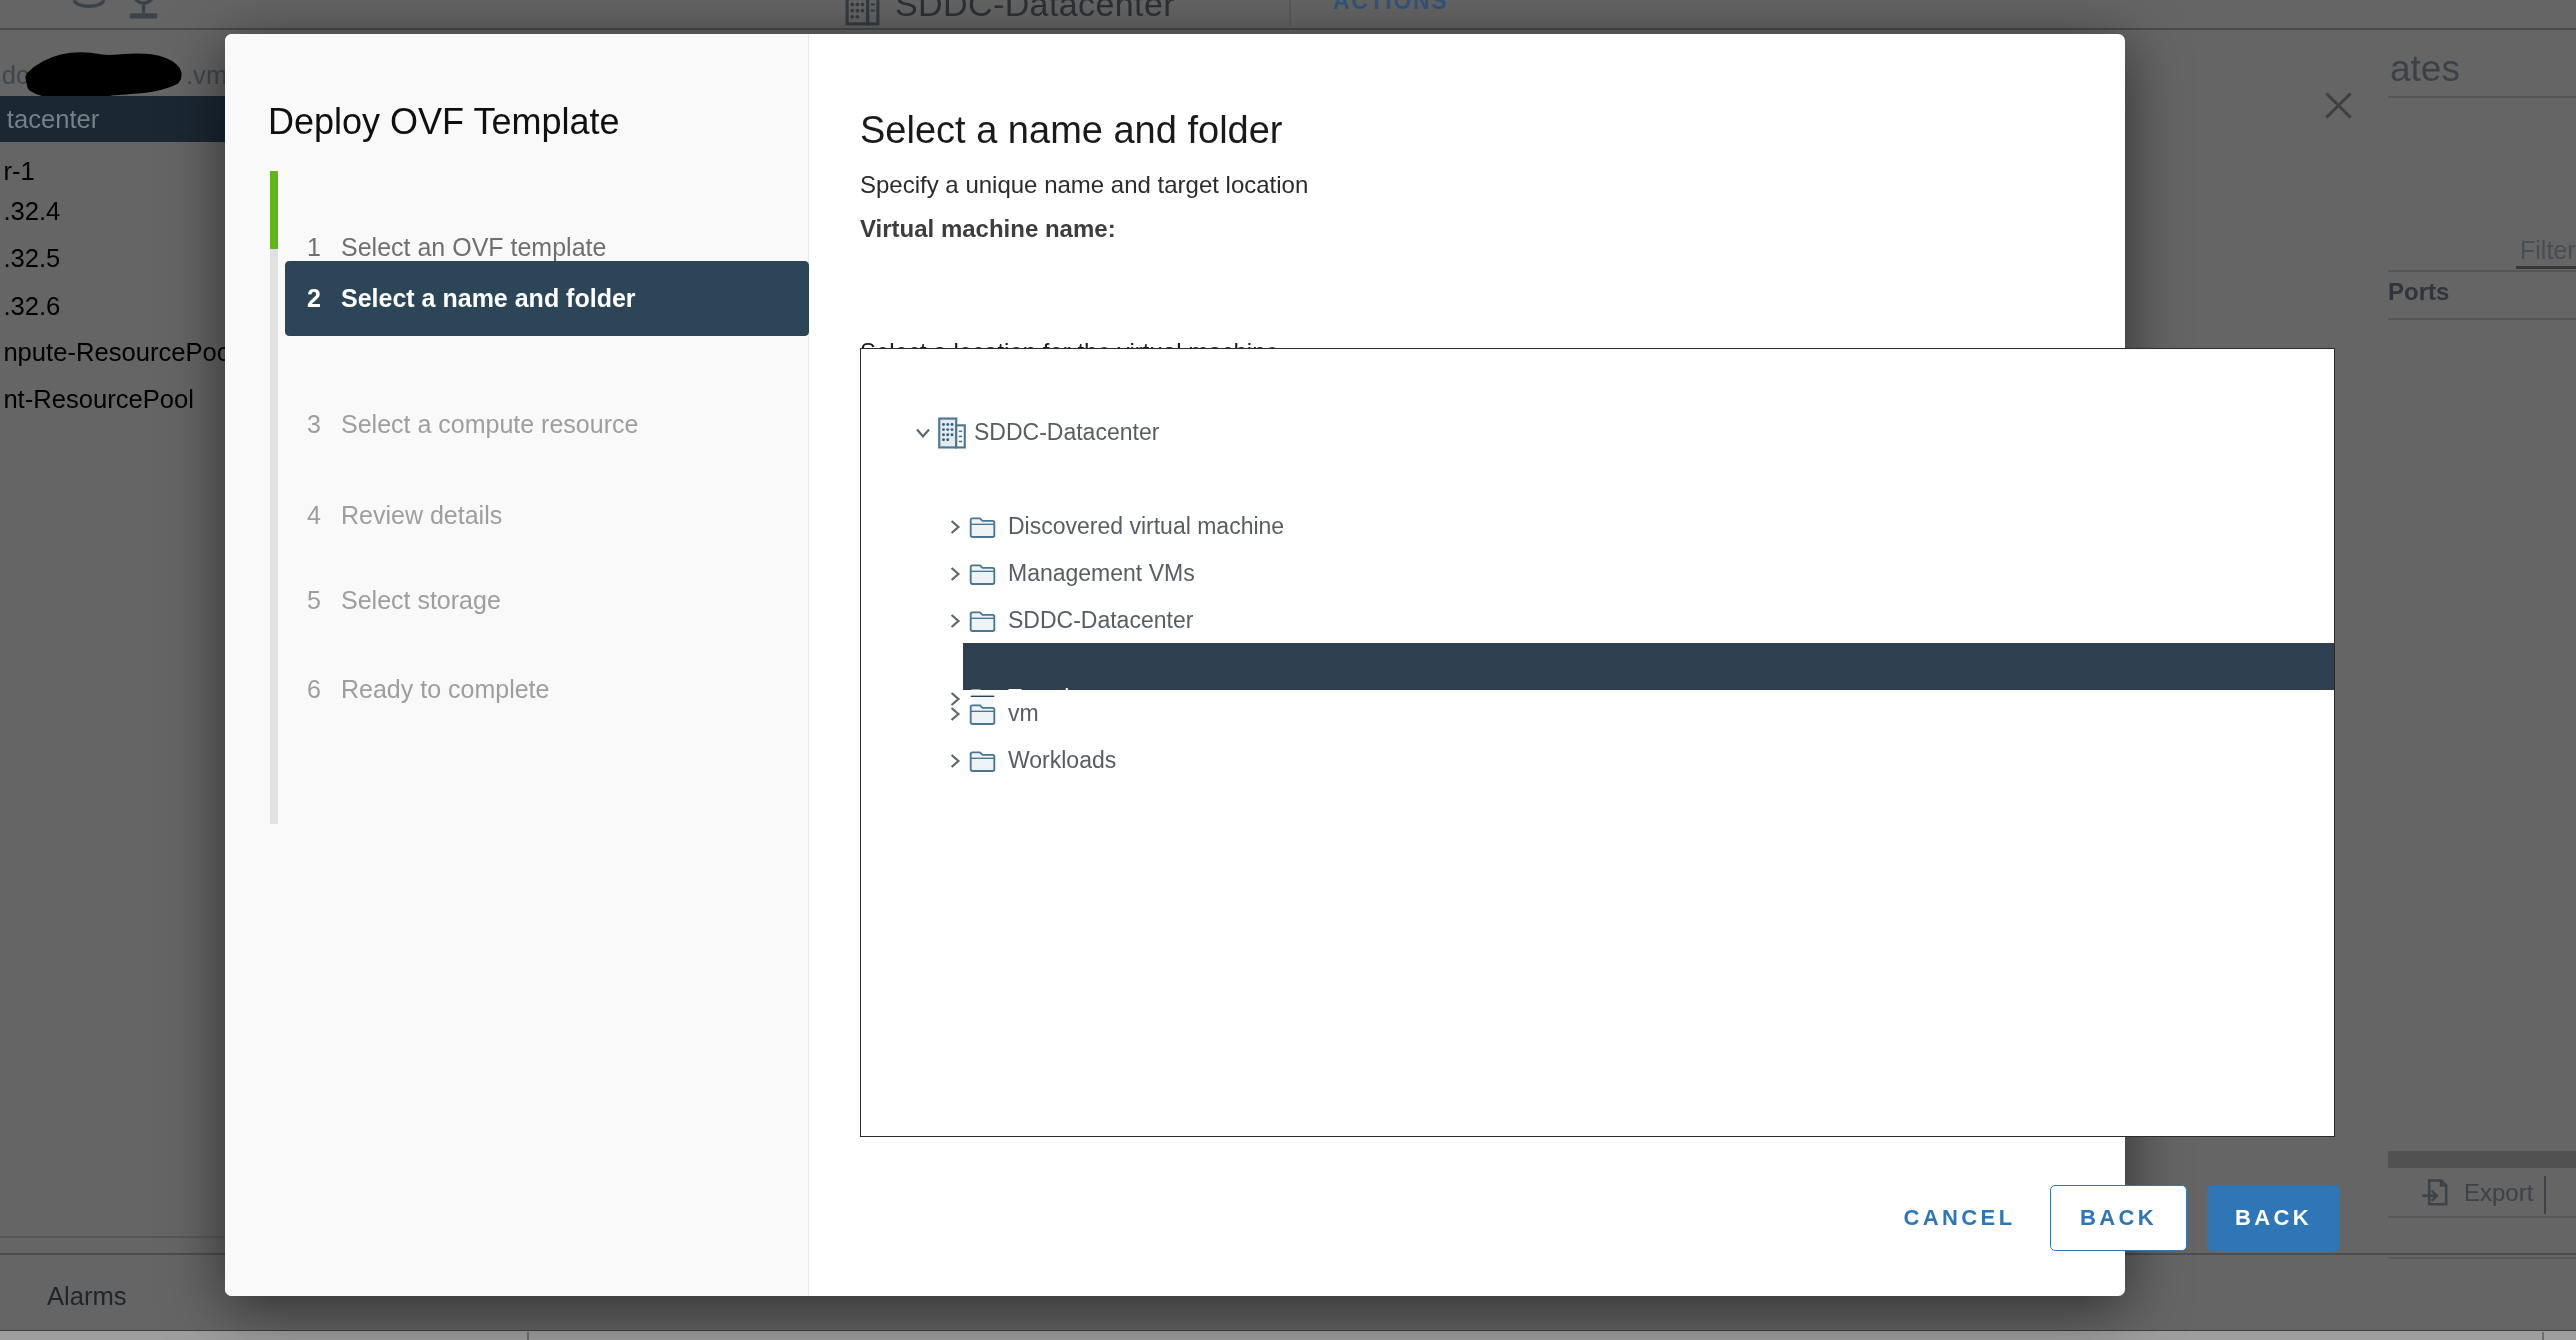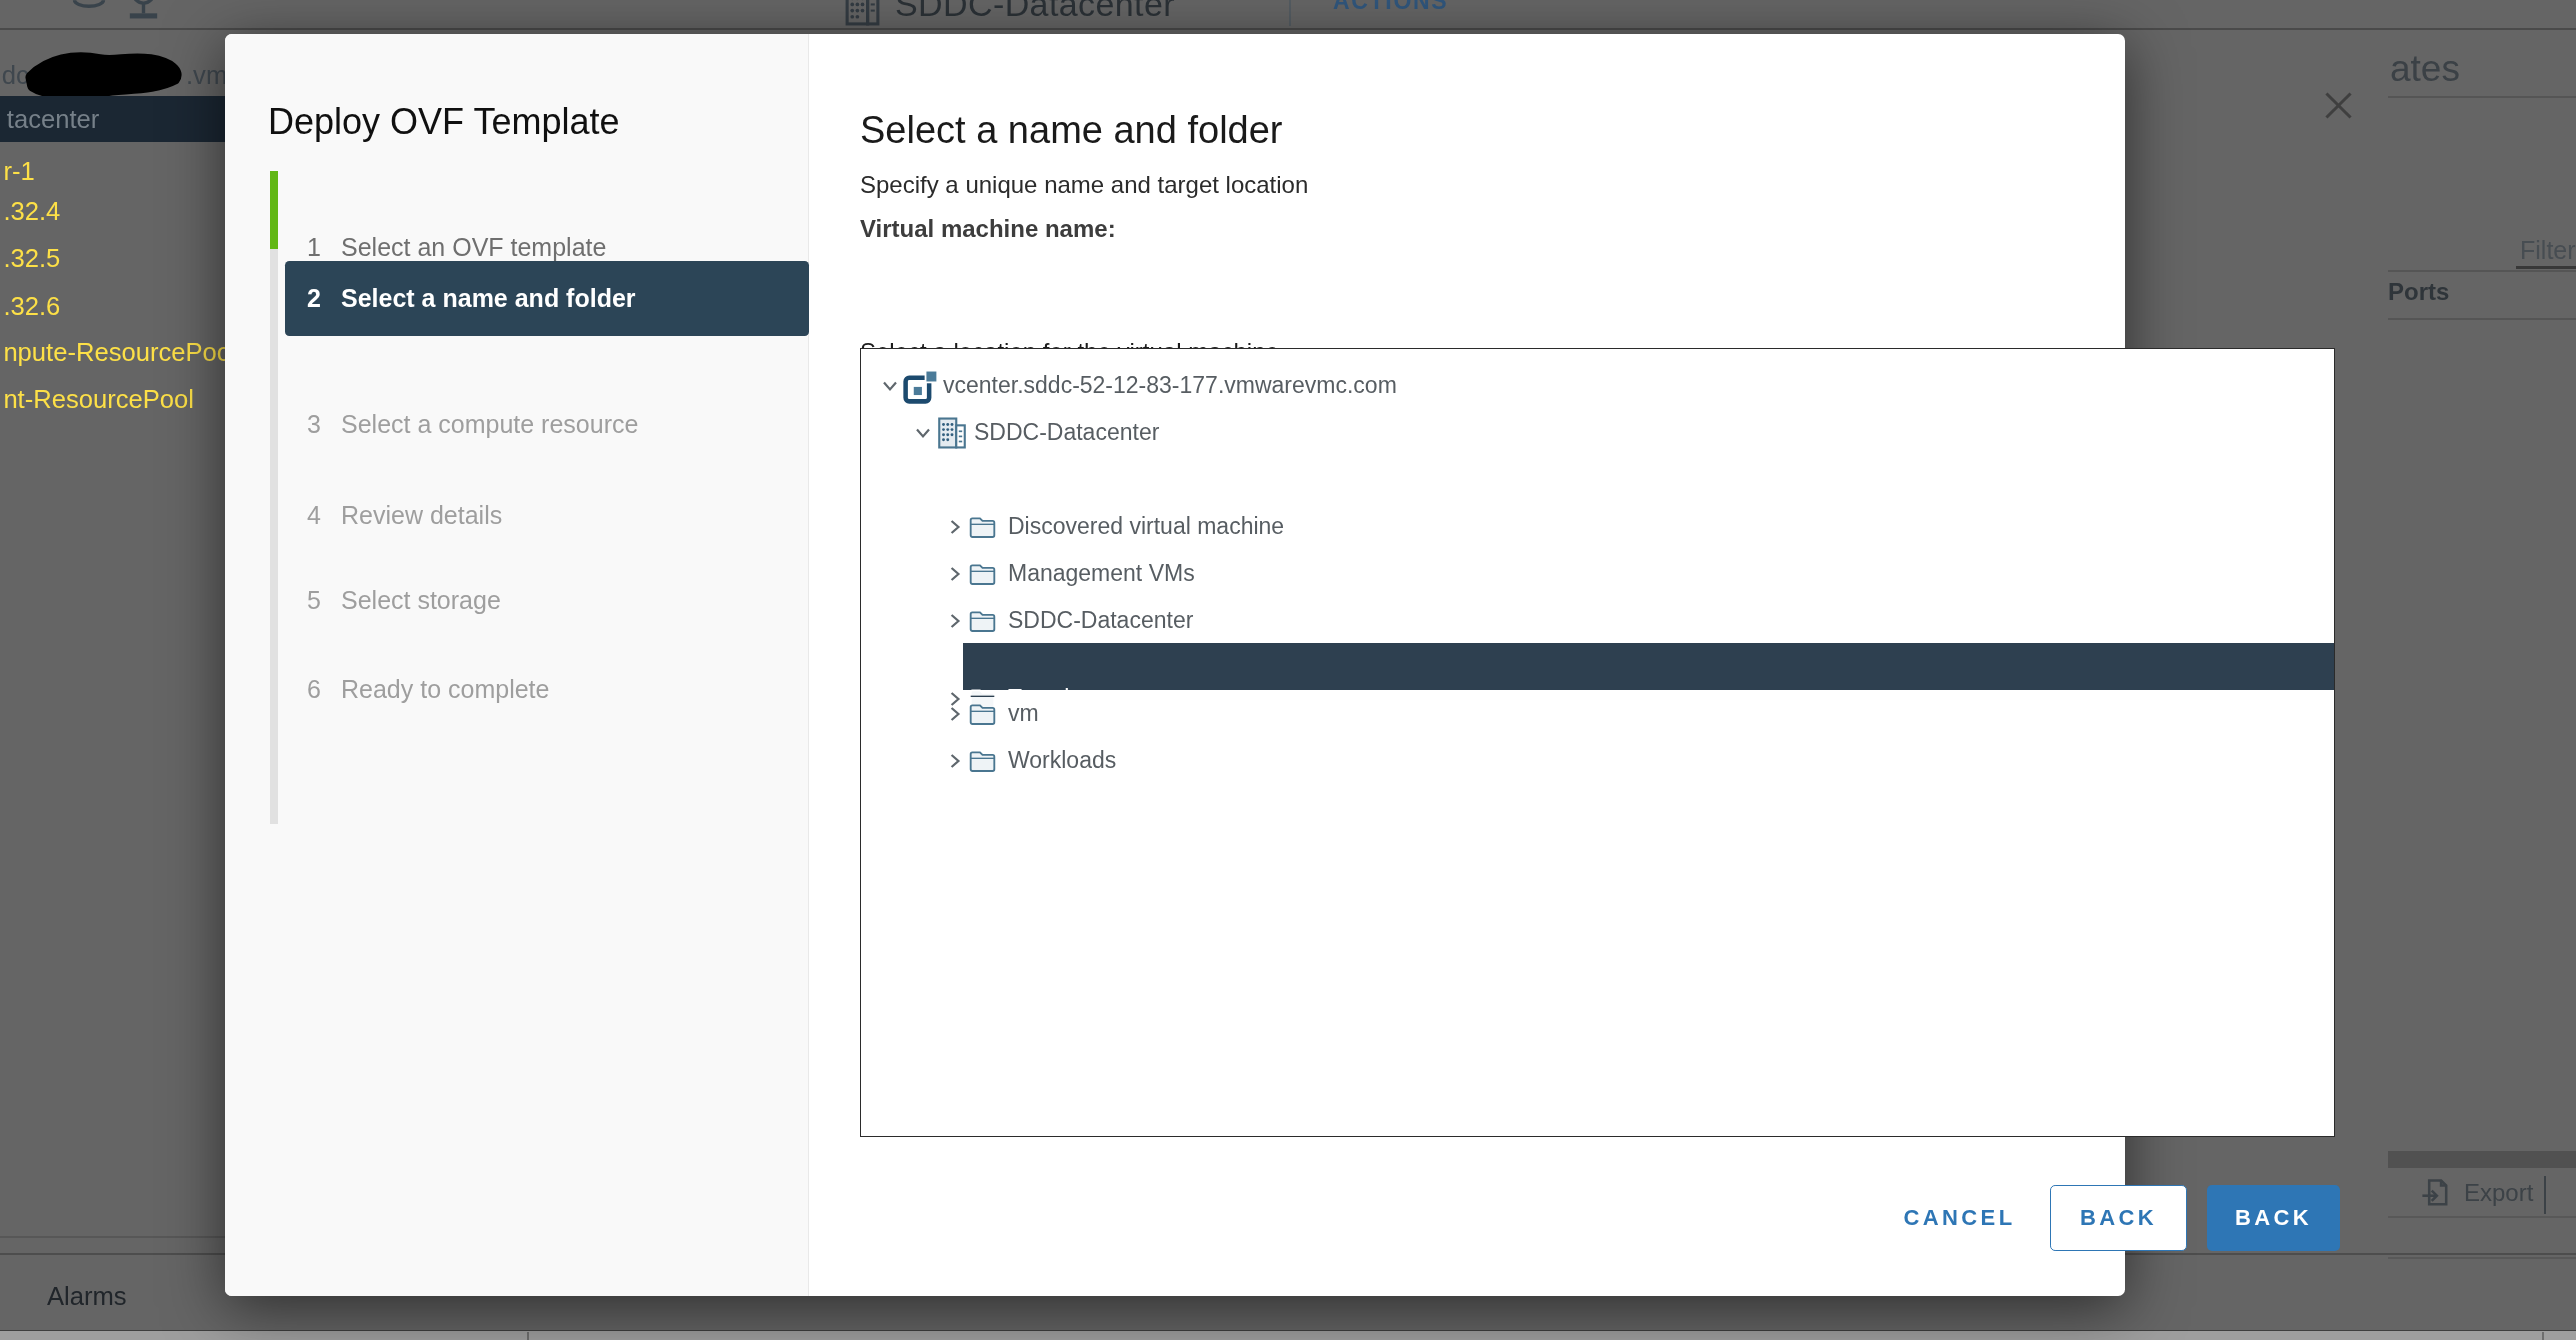--- a/index.html
+++ b/index.html
@@ -11,21 +11,21 @@
   
   .bg-topbar-line { left:0; top:28px; width:2576px; height:1.7px; background:#4a4a4a; }
   .bg-title { left:895px; top:-15.4px; font-size:34px; font-weight:500; color:#2b3136; letter-spacing:0.4px; white-space:nowrap; }
   .bg-title-divider { left:1289px; top:0; width:1.7px; height:25.6px; background:#545c62; }
   .bg-actions { left:1333px; top:-12px; font-size:23px; font-weight:600; letter-spacing:1.7px; color:#30567c; }
   .bg-host-row { left:0; top:53px; width:225px; height:44px; color:#3f474e; font-size:25.6px; line-height:44px; white-space:nowrap; }
   .bg-host-prefix { left:1.7px; top:0; }
   .bg-host-suffix { left:186px; top:0; }
   .bg-sel-row { left:0; top:96px; width:225px; height:46px; background:#1b2733; color:#768089;
     font-size:25.6px; line-height:46px; padding-left:6.8px; white-space:nowrap; }
-  .bg-side-item { left:3.4px; width:222px; height:46px; color:#fde047; font-size:25.6px; line-height:46px; white-space:nowrap; }
+  .bg-side-item { left:3.4px; width:222px; height:46px; color:#000000; font-size:25.6px; line-height:46px; white-space:nowrap; }
   .bg-right-text { color:#3b4146; white-space:nowrap; }
   .bg-line { background:#555555; height:1.7px; }
   .bg-filter { left:2520px; top:236px; font-size:25px; color:#474d52; }
   .bg-filter-underline { left:2516px; top:266px; width:60px; height:2.6px; background:#383838; }
   .bg-ports { left:2388px; top:278px; font-size:24px; font-weight:700; color:#2f353a; }
   .bg-darkband { left:2388px; top:1151px; width:188px; height:17px; background:#515151; }
   .bg-export { left:2416px; top:1171px; width:160px; height:44px; color:#3c4247; font-size:24px; line-height:44px; }
   .bg-export svg { position:absolute; left:3.4px; top:6px; }
   .bg-export span { position:absolute; left:48px; }
   .bg-export-divider { left:2544px; top:1176px; width:1.7px; height:38px; background:#3c4247; }
@@ -206,31 +206,20 @@
         <line x1="32" y1="4" x2="4" y2="32" stroke="#3f3f3f" stroke-width="3.5"></line>
       </svg>
     </div>
     <div class="abs pg-sub">Specify a unique name and target location</div>
     <div class="abs vm-label">Virtual machine name:</div>
     <div class="abs loc-label">Select a location for the virtual machine.</div>
 
     <div class="abs" id="tree-box">
       <div class="abs trow-selected-bg" style="top:294px;"></div>
 
-      <div class="abs trow l0" style="top:12.8px;">
-        <svg class="chev" viewBox="0 0 28 28">
-          <polyline points="7,10 14,18 21,10" fill="none" stroke="#5f676d" stroke-width="2.6"></polyline>
-          </svg>
-        <svg class="nico" width="38" height="38" viewBox="0 0 42 42">
-          <rect x="4" y="12" width="26" height="26" rx="4" fill="#ffffff" stroke="#1c4a6e" stroke-width="5"></rect>
-          <rect x="26" y="4" width="13" height="13" fill="#4b7b99" stroke="#ffffff" stroke-width="2"></rect>
-          <rect x="13" y="22" width="9" height="9" fill="#4b7b99"></rect>
-        </svg>
-        <span class="nlbl">vcenter.sddc-52-12-83-177.vmwarevmc.com</span>
-      </div>
 
       <div class="abs trow l1" style="top:60px;">
         <svg class="chev" viewBox="0 0 28 28">
           <polyline points="7,10 14,18 21,10" fill="none" stroke="#5f676d" stroke-width="2.6"></polyline>
           </svg>
         <svg class="nico" width="32" height="34" viewBox="0 0 36 40">
           <rect x="3" y="3" width="20" height="34" fill="#e4ebf0" stroke="#4a7690" stroke-width="2.5"></rect>
           <g fill="#33607f">
             <circle cx="8" cy="10" r="1.7"></circle>
               <circle cx="13" cy="10" r="1.7"></circle>

